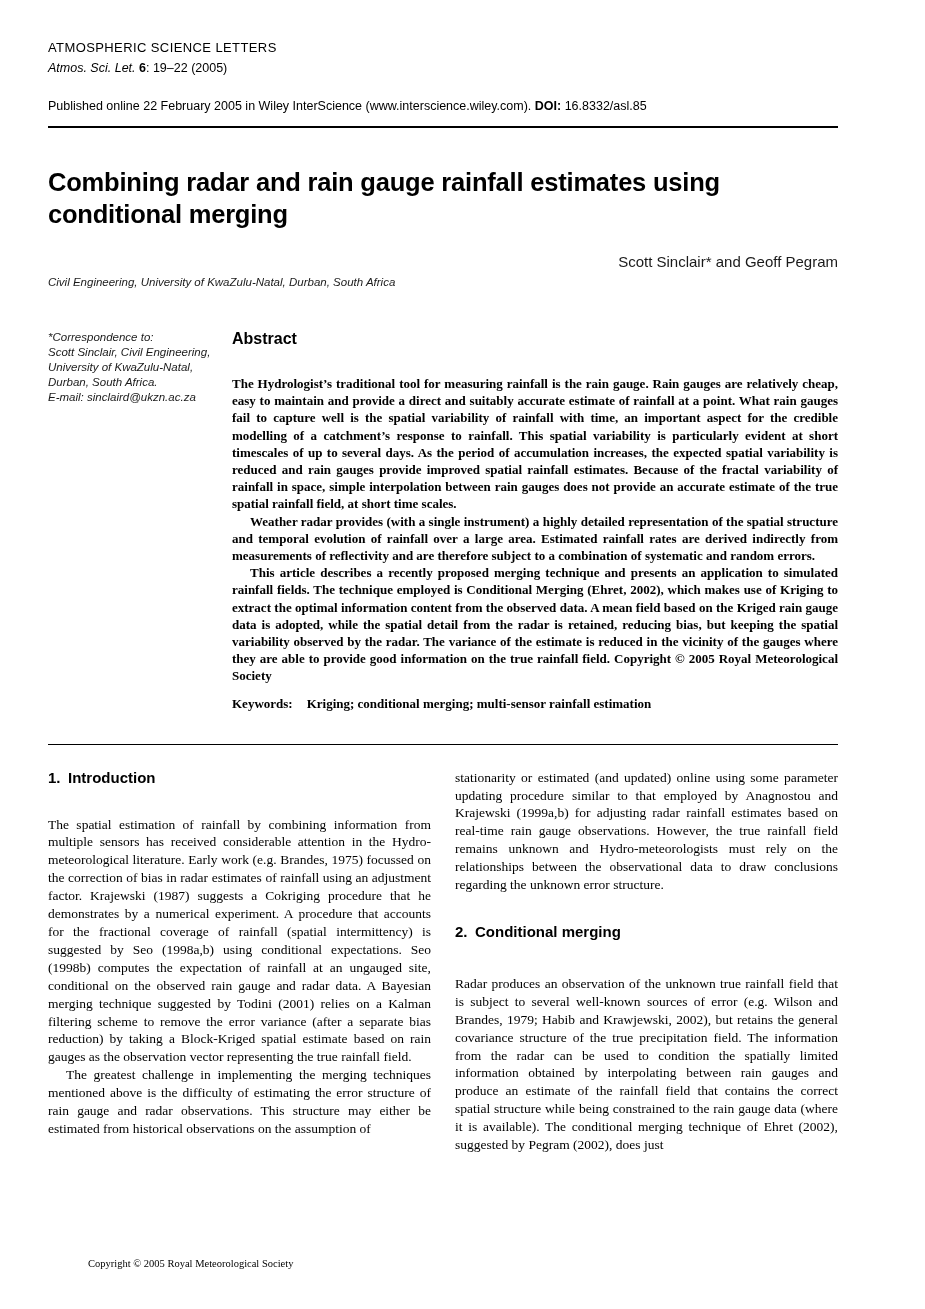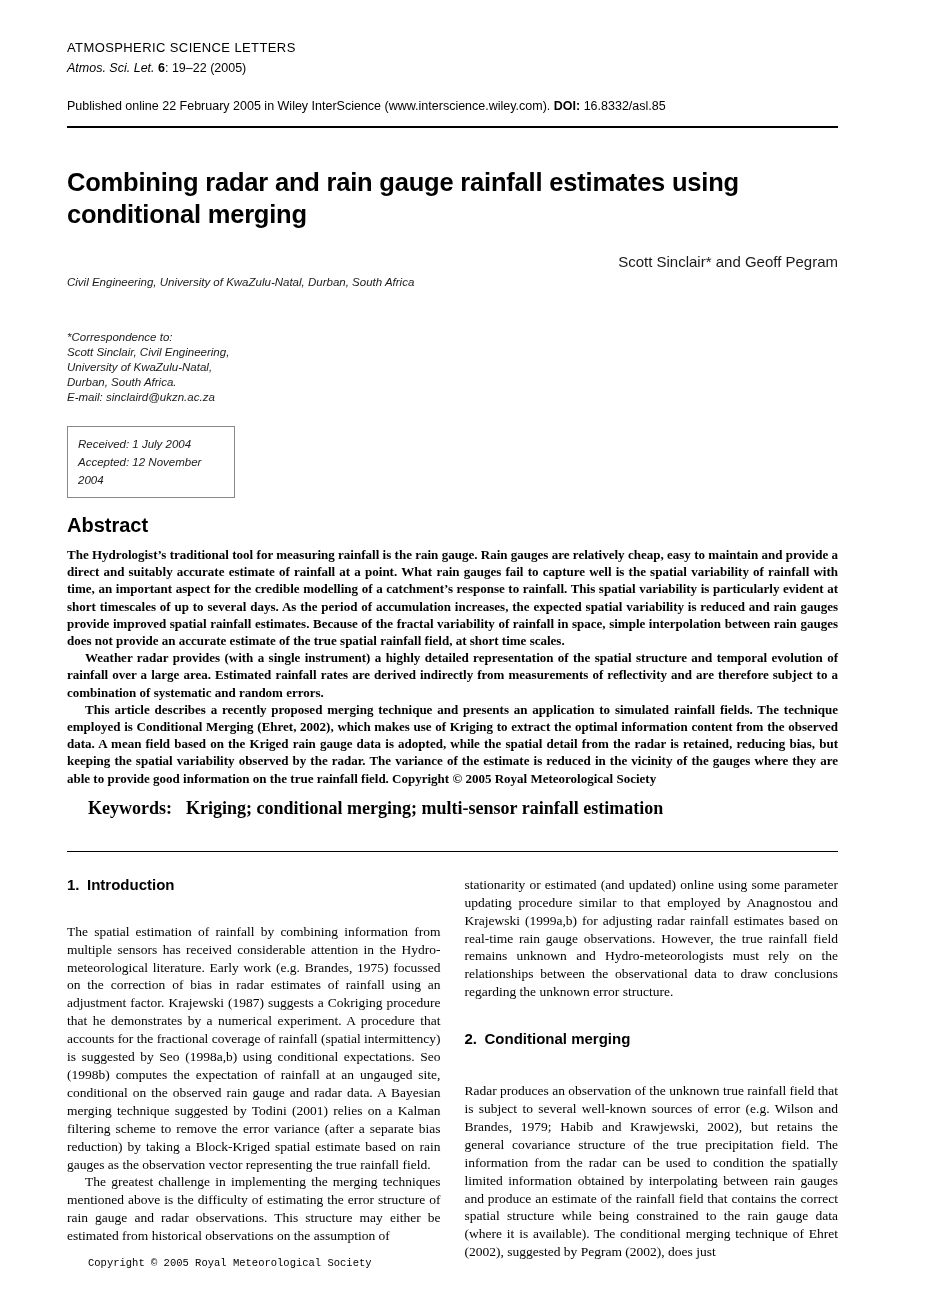--- a/index.html
+++ b/index.html
@@ -5,21 +5,21 @@
   * { margin: 0; padding: 0; box-sizing: border-box; }
   html { background: #ffffff; }
   body {
     width: 925px; height: 1309px;
     background: #ffffff;
     color: #000;
     font-family: "Liberation Serif", serif;
     position: relative;
     overflow: hidden;
   }
-  .page { position: absolute; inset: 0; padding: 40px 87px 0 67px; }
+  .page { position: absolute; inset: 0; padding: 40px 87px 0 48px; }
 
   
   .journal-name {
     font-family: "Liberation Sans", sans-serif;
     font-size: 13px; letter-spacing: 0.4px; margin-bottom: 6px;
   }
   .journal-citation {
     font-family: "Liberation Sans", sans-serif;
     font-size: 12.5px; margin-bottom: 24px;
   }
@@ -45,63 +45,63 @@
   .authors {
     font-family: "Liberation Sans", sans-serif;
     font-size: 15px; margin-top: 23px; color: #1a1a1a; text-align: right;
   }
   .affiliation {
     font-family: "Liberation Sans", sans-serif;
     font-style: italic; font-size: 11.5px; margin-top: 6px; color: #1a1a1a;
   }
 
   
-  .abstract-section { display: flex; gap: 16px; margin-top: 42px; flex-direction: column; }
+  .abstract-section { display: flex; gap: 16px; margin-top: 42px; }
   .side-col {
     flex: 0 0 168px; width: 168px;
     display: flex; flex-direction: column; justify-content: space-between;
   }
   .correspondence {
     font-family: "Liberation Sans", sans-serif;
     font-style: italic; font-size: 11.5px; line-height: 15px; color: #1a1a1a;
   }
   .dates-box {
     border: 1px solid #888;
     padding: 8px 10px;
     font-family: "Liberation Sans", sans-serif;
     font-style: italic; font-size: 11.5px; line-height: 18px; color: #1a1a1a;
   }
   .abstract-col { flex: 1; }
   .abstract-heading {
     font-family: "Liberation Sans", sans-serif;
-    font-size: 20px; font-weight: bold; margin-bottom: 9px;
+    font-size: 16px; font-weight: bold; margin-bottom: 27px;
   }
   p.abs {
     font-weight: bold; font-size: 13px; line-height: 17.2px;
     text-align: justify;
   }
   p.abs.indent { text-indent: 18px; }
-  .keywords { margin-top: 11px; font-size: 18px; font-weight: bold; margin-left: 21px; }
+  .keywords { margin-top: 11px; font-size: 13px; font-weight: bold; }
   .kw-text { margin-left: 14px; }
 
   
   .body-columns { display: flex; gap: 24px; margin-top: 24px; justify-content: center; }
   .col { flex: 1; font-size: 13.5px; line-height: 17.9px; text-align: justify; }
   .section-heading {
     font-family: "Liberation Sans", sans-serif;
     font-size: 15px; font-weight: bold; text-align: left;
   }
   .col-left .section-heading { margin-bottom: 29px; }
   .section-heading.second { margin-top: 29px; margin-bottom: 34px; }
   .col p.indent { text-indent: 18px; }
 
   
   .footer {
     position: absolute; left: 88px; bottom: 40px;
-    font-family: Liberation Mono, monospace;
+    font-family: Liberation Serif, serif;
     font-size: 10.5px;
   }
 </style>
 </head>
 <body>
 
 <div class="page">
 
   <header>
     <div class="journal-name">ATMOSPHERIC SCIENCE LETTERS</div>
@@ -115,24 +115,20 @@
   <div class="affiliation">Civil Engineering, University of KwaZulu-Natal, Durban, South Africa</div>
 
   <section class="abstract-section">
     <aside class="side-col">
       <div class="correspondence">
         <div>*Correspondence to:</div>
         <div>Scott Sinclair, Civil Engineering,</div>
         <div>University of KwaZulu-Natal,</div>
         <div>Durban, South Africa.</div>
         <div>E-mail: sinclaird@ukzn.ac.za</div>
-      </div>
-      <div class="dates-box">
-        <div>Received: 1 July 2004</div>
-        <div>Accepted: 12 November 2004</div>
       </div>
     </aside>
     <div class="abstract-col">
       <h2 class="abstract-heading">Abstract</h2>
       <p class="abs">The Hydrologist’s traditional tool for measuring rainfall is the rain gauge. Rain gauges are relatively cheap, easy to maintain and provide a direct and suitably accurate estimate of rainfall at a point. What rain gauges fail to capture well is the spatial variability of rainfall with time, an important aspect for the credible modelling of a catchment’s response to rainfall. This spatial variability is particularly evident at short timescales of up to several days. As the period of accumulation increases, the expected spatial variability is reduced and rain gauges provide improved spatial rainfall estimates. Because of the fractal variability of rainfall in space, simple interpolation between rain gauges does not provide an accurate estimate of the true spatial rainfall field, at short time scales.</p>
       <p class="abs indent">Weather radar provides (with a single instrument) a highly detailed representation of the spatial structure and temporal evolution of rainfall over a large area. Estimated rainfall rates are derived indirectly from measurements of reflectivity and are therefore subject to a combination of systematic and random errors.</p>
       <p class="abs indent">This article describes a recently proposed merging technique and presents an application to simulated rainfall fields. The technique employed is Conditional Merging (Ehret, 2002), which makes use of Kriging to extract the optimal information content from the observed data. A mean field based on the Kriged rain gauge data is adopted, while the spatial detail from the radar is retained, reducing bias, but keeping the spatial variability observed by the radar. The variance of the estimate is reduced in the vicinity of the gauges where they are able to provide good information on the true rainfall field. Copyright © 2005 Royal Meteorological Society</p>
       <p class="keywords"><span>Keywords:</span><span class="kw-text">Kriging; conditional merging; multi-sensor rainfall estimation</span></p>
     </div>
   </section>

